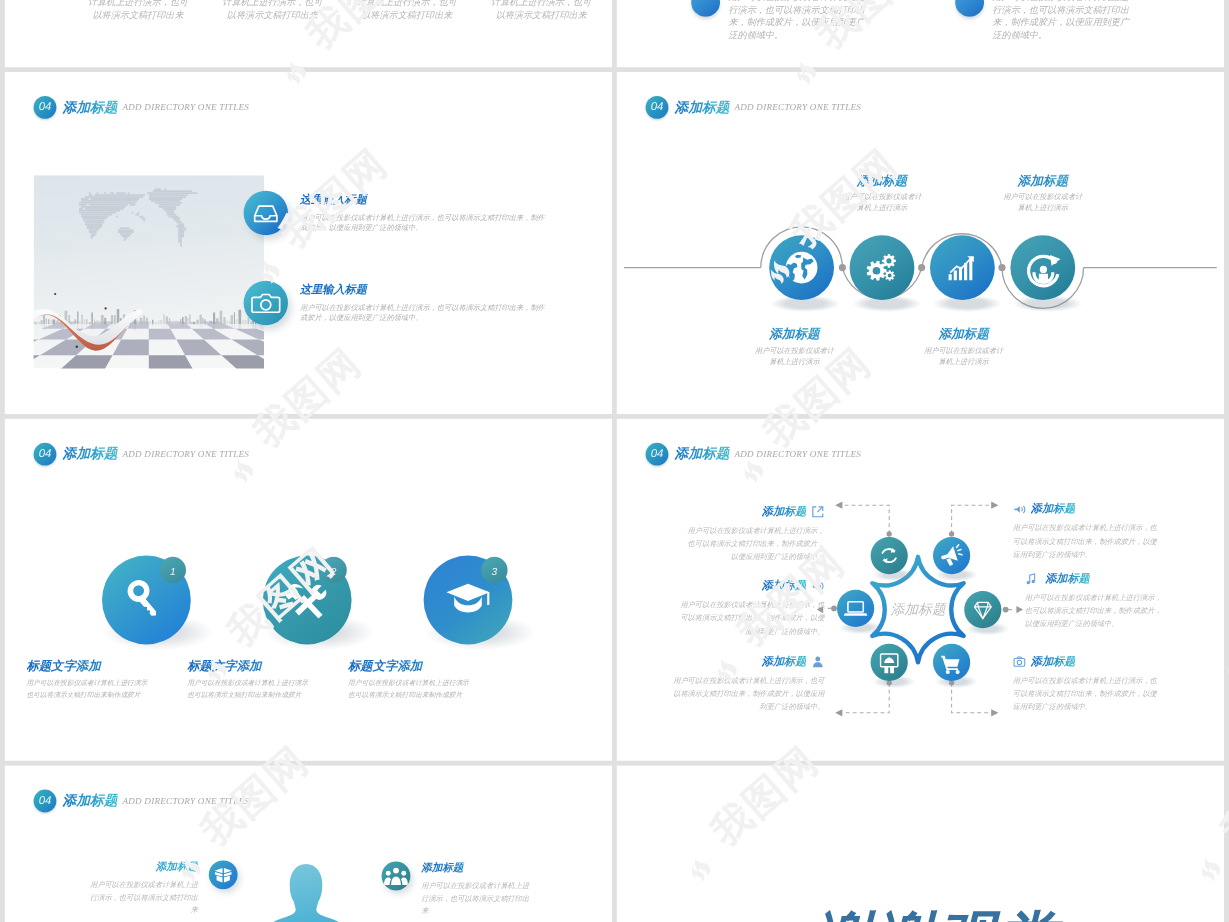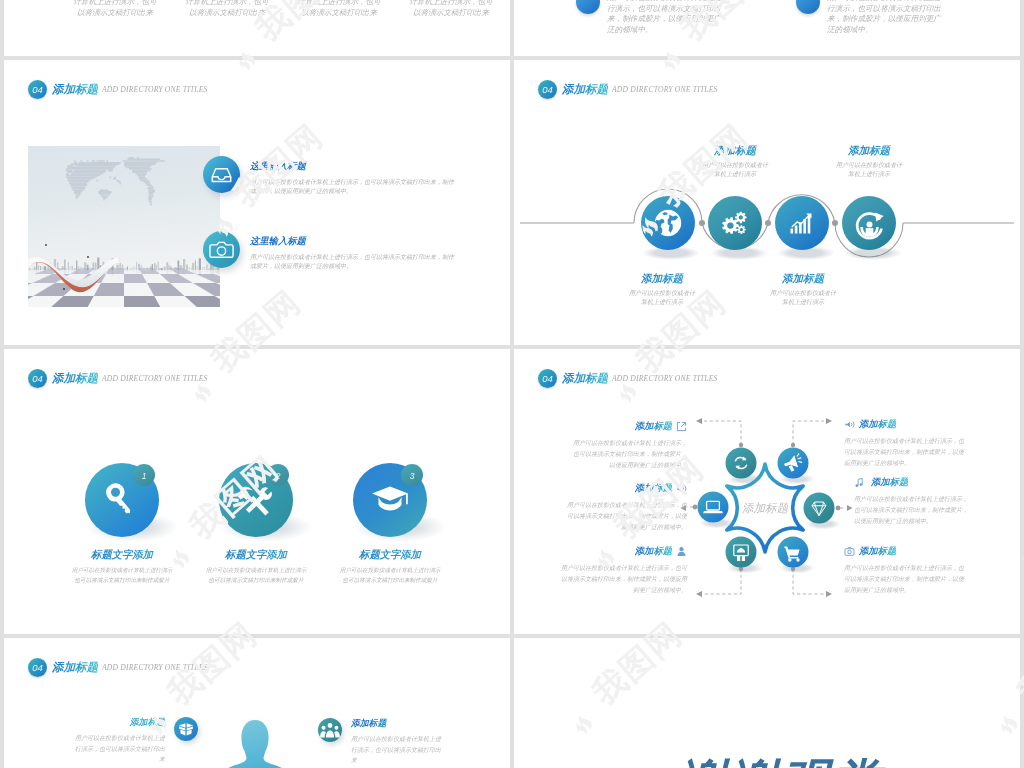--- a/index.html
+++ b/index.html
@@ -38,21 +38,21 @@
   
   .top2{position:absolute;left:62px;top:222px;width:440px;display:flex;}
   .top2col{width:220px;position:relative;}
   .top2col .bubble{position:absolute;left:0;top:-3px;width:24px;height:24px;border-radius:50%;
       background:linear-gradient(140deg,#45a3dc 0%,#2f87d0 55%,#1c6ac1 100%);
       box-shadow:0 2px 3px rgba(0,0,0,.15);}
   .top2txt{margin-left:31px;font-size:7.6px;line-height:10.5px;color:#b3b3b3;width:118px;}
 
   
   .s1img{position:absolute;left:24px;top:86px;}
-  .s1item{position:absolute;display:flex;align-items:flex-start;}
+  .s1item{position:absolute;display:flex;align-items:flex-end;}
   .s1item-a{left:199px;top:96px;}
   .s1item-b{left:199px;top:171px;}
   .s1circ{width:37px;height:37px;border-radius:50%;flex:0 0 37px;position:relative;
       box-shadow:3px 4px 6px rgba(80,100,120,.22);}
   .s1circ-a{background:linear-gradient(135deg,#4cbdd2 0%,#3298cc 48%,#1461c4 100%);}
   .s1circ-b{background:linear-gradient(135deg,#4cbdd2 0%,#39a6c3 48%,#2a8fae 100%);}
   .s1circ svg{position:absolute;left:0;top:0;}
   .s1txt{margin-left:10px;padding-top:4px;}
   .s1title{font-size:9.3px;font-weight:bold;width:200px;letter-spacing:0;
       background:linear-gradient(90deg,#1769c2 0%,#1f7ec6 50%,#3fc0d2 100%);
@@ -67,21 +67,21 @@
       -webkit-background-clip:text;background-clip:text;color:transparent;}
   .s2b{margin-top:3px;font-size:6px;line-height:9px;color:#b0b0b0;white-space:pre-line;}
   .s2lab-1{left:78px;top:212px;}
   .s2lab-2{left:151px;top:84px;}
   .s2lab-3{left:219px;top:212px;}
   .s2lab-4{left:285px;top:84px;}
 
   
   .s3svg{position:absolute;left:0;top:57px;}
   .badge-t{fill:#eaf6f8;font-size:8.5px;font-family:"Liberation Sans",sans-serif;text-anchor:middle;}
-  .s3lab{position:absolute;text-align:center;width:200px;}
+  .s3lab{position:absolute;width:200px;}
   .s3t{font-size:10.3px;font-weight:bold;
       background:linear-gradient(90deg,#1769c2 0%,#2f97c8 60%,#3fc0d2 100%);
       -webkit-background-clip:text;background-clip:text;color:transparent;}
   .s3b{margin-top:4px;font-size:5.6px;line-height:9.5px;color:#b0b0b0;white-space:pre-line;}
   .s3lab-1{left:18px;top:199px;}
   .s3lab-2{left:152px;top:199px;}
   .s3lab-3{left:286px;top:199px;}
 
   
   .s4svg{position:absolute;left:0;top:55px;}

